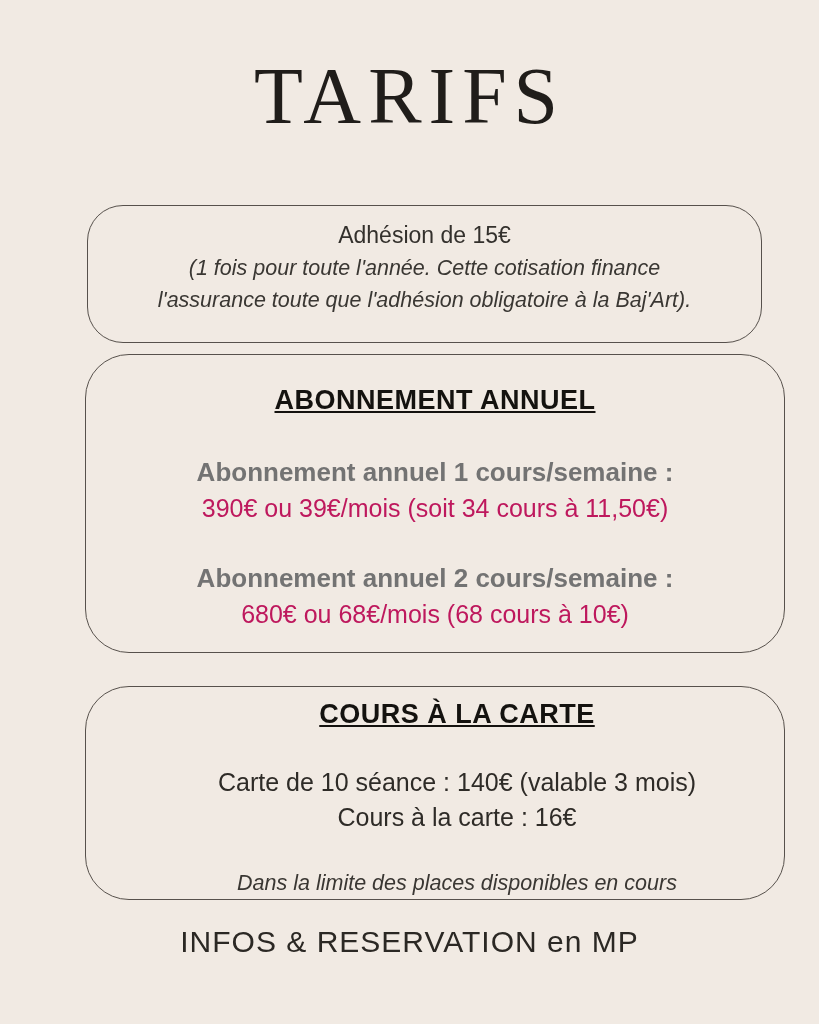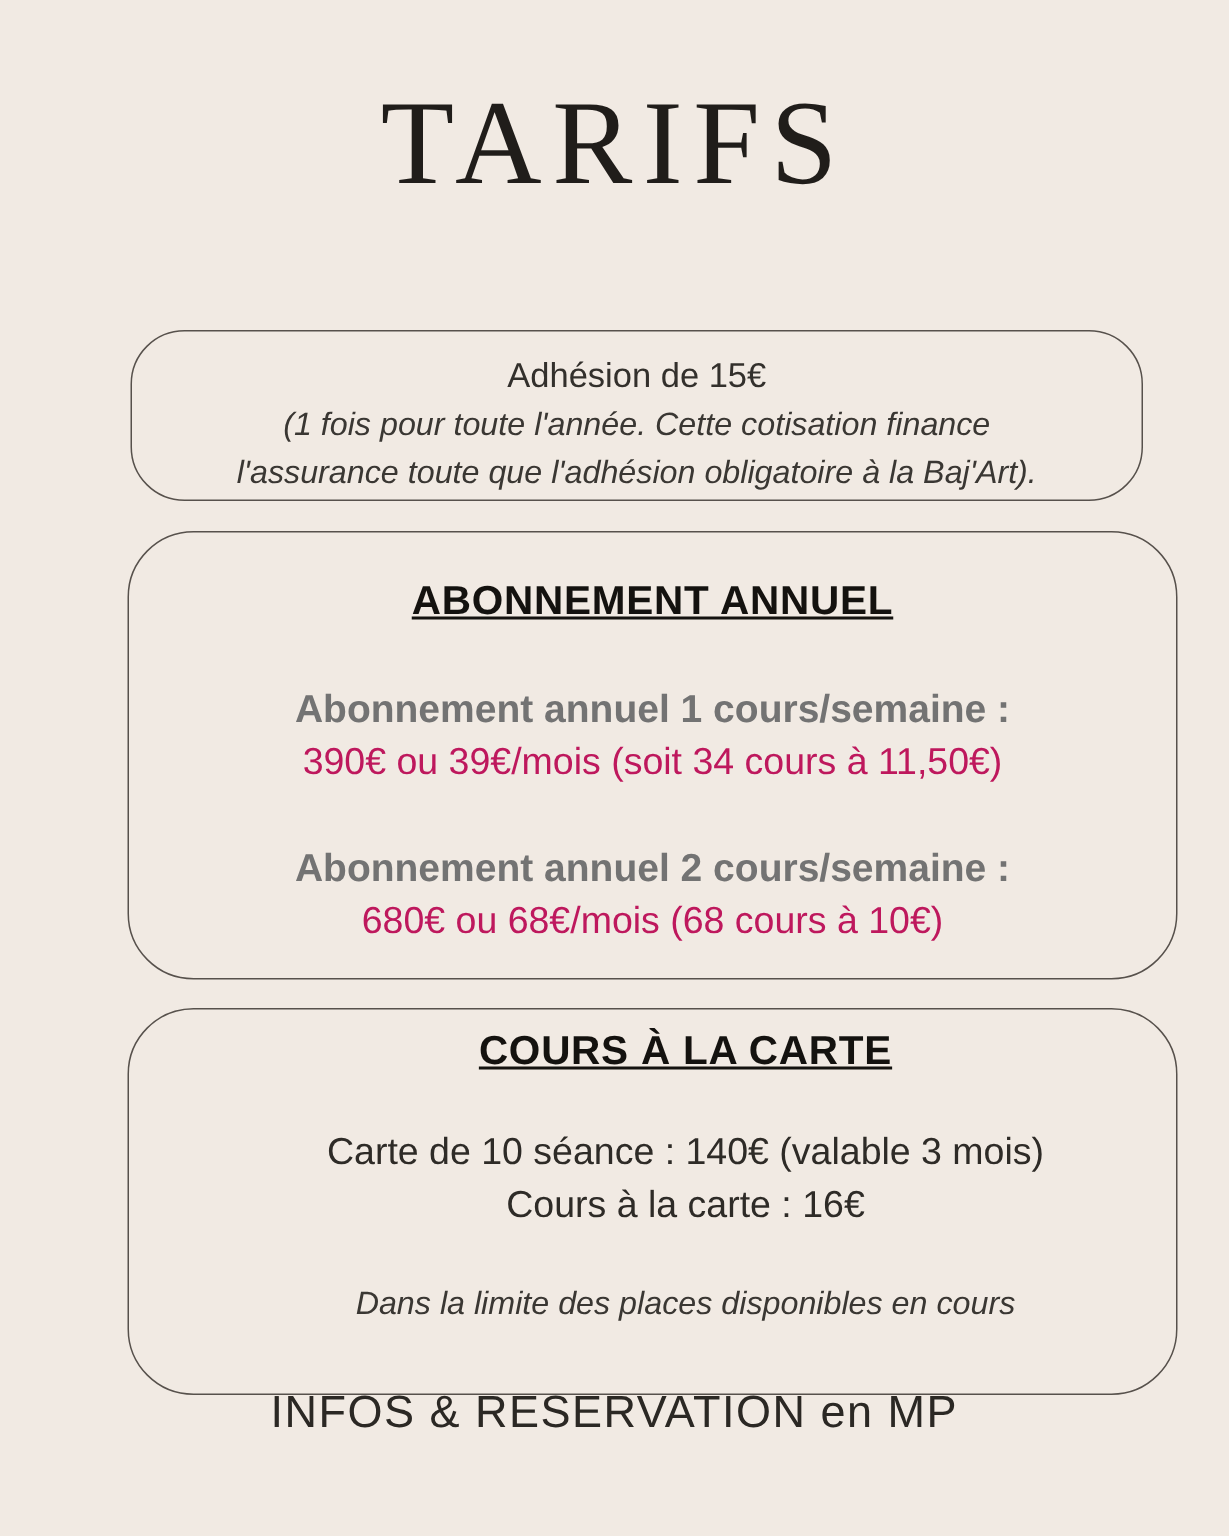--- a/index.html
+++ b/index.html
@@ -32,23 +32,23 @@
   }
   .box {
     position: absolute;
     box-sizing: border-box;
     border: 1.6px solid #57514c;
     background: transparent;
     text-align: center;
   }
   .box-membership {
     left: 87px;
-    top: 220px;
+    top: 205px;
     width: 675px;
-    height: 114px;
+    height: 138px;
     border-radius: 36px;
     padding-top: 13px;
   }
   .membership-title {
     font-size: 23px;
     line-height: 33px;
     color: #33302c;
   }
   .membership-note {
     font-style: italic;
@@ -80,23 +80,23 @@
     line-height: 36px;
     color: #737373;
   }
   .plan-price {
     font-size: 25px;
     line-height: 36px;
     color: #be185d;
   }
   .box-carte {
     left: 85px;
-    top: 672px;
+    top: 686px;
     width: 700px;
-    height: 258px;
+    height: 214px;
     border-radius: 44px;
     padding-left: 44px;
   }
   .box-carte .box-heading { margin-top: 9px; }
   .carte-lines {
     margin-top: 33px;
     font-size: 25px;
     line-height: 35px;
     color: #2e2b27;
   }

